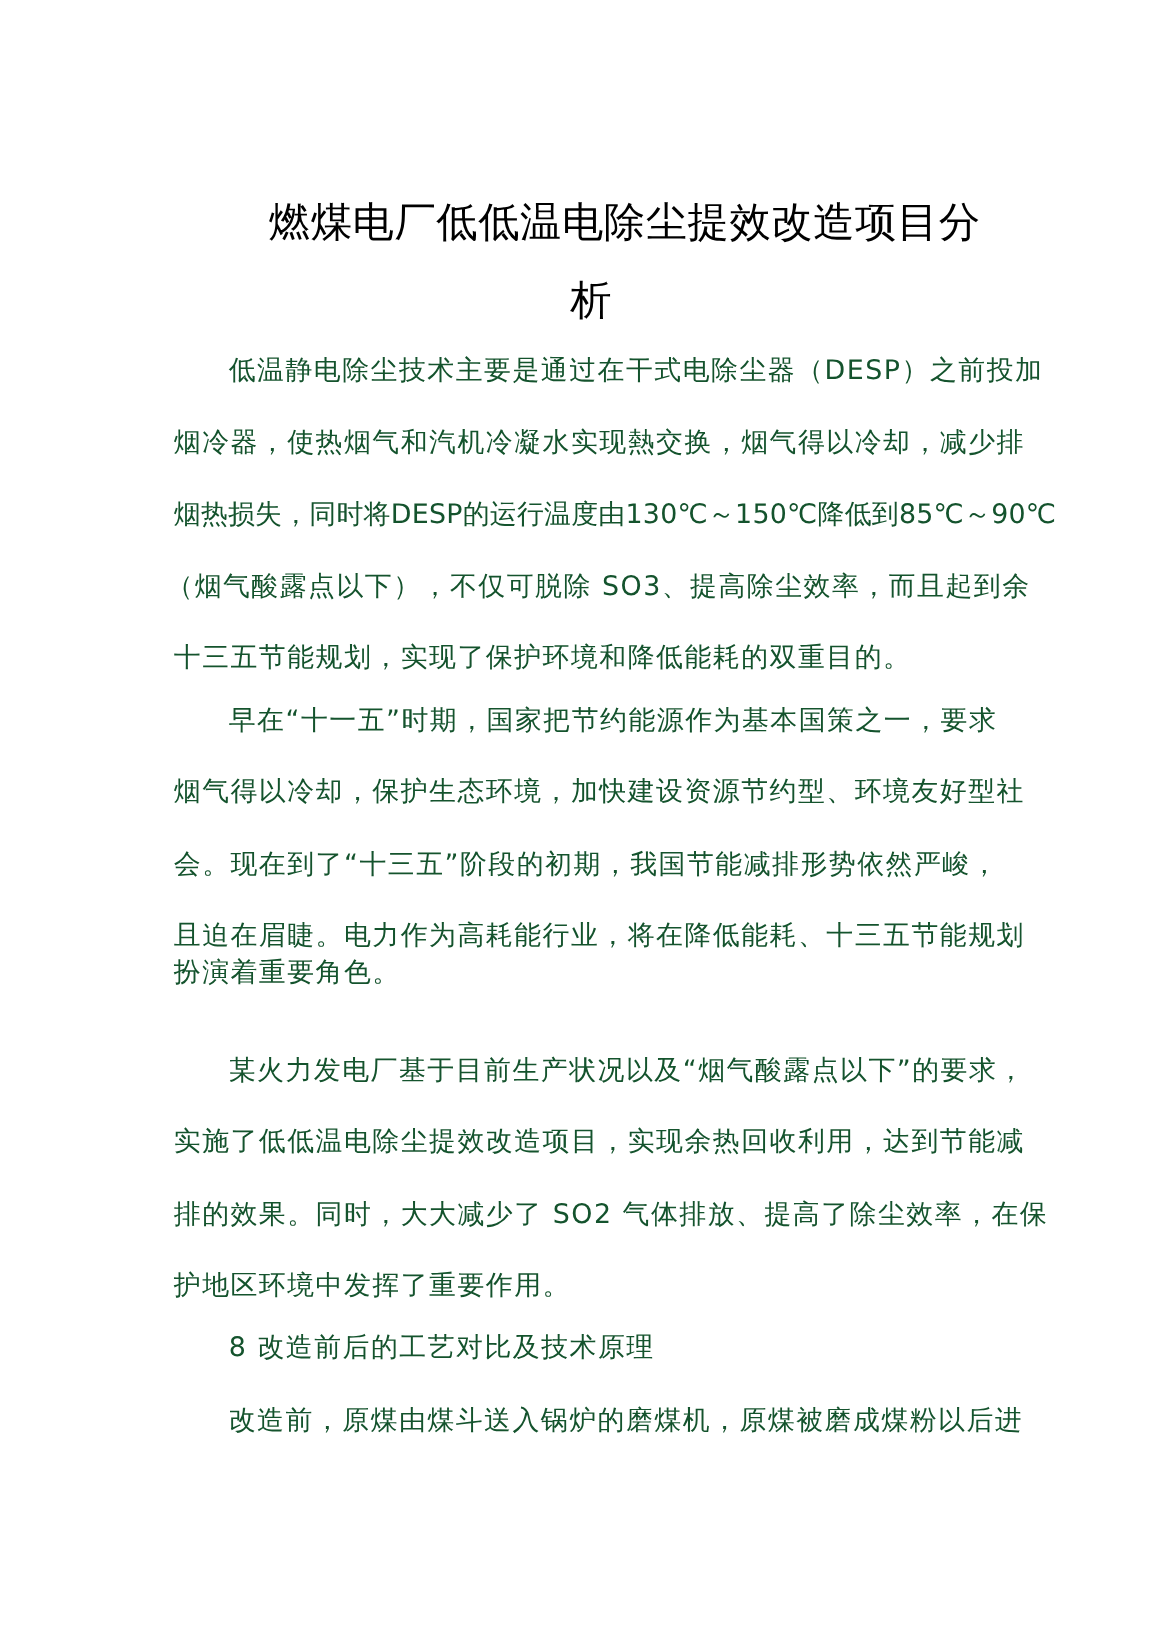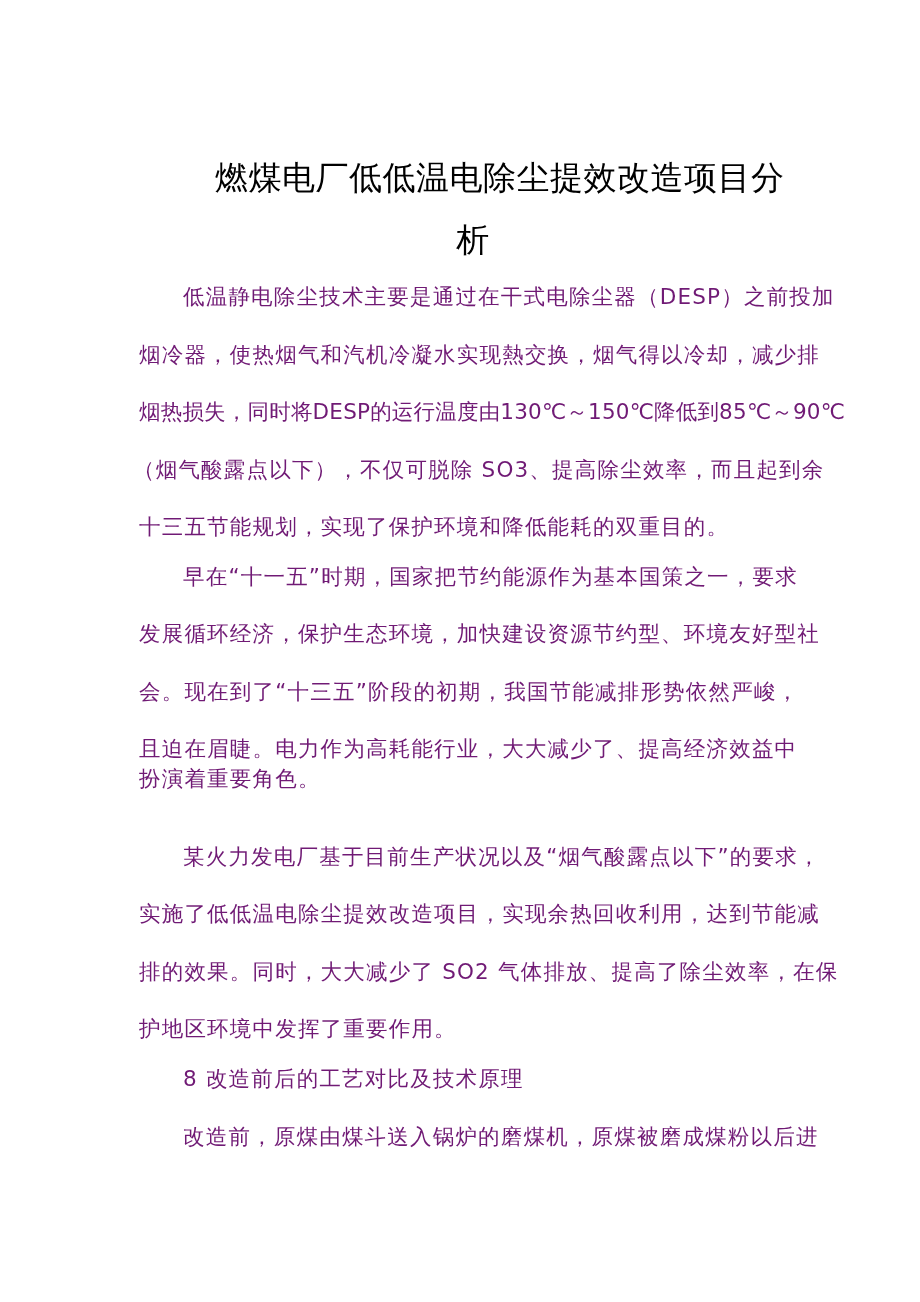--- a/index.html
+++ b/index.html
@@ -36,44 +36,44 @@
     .title-2 { top: 198px; left: 0; text-align: center; width: 644px; padding-left: 0; }
     .title-2 span { display: inline-block; margin-left: 24px; }
     .line {
       position: absolute;
       left: 0;
       width: 650px;
       font-size: 21.5px;
       line-height: 30px;
       white-space: nowrap;
       letter-spacing: 1.2px;
-      color: #701a75;
+      color: #14532d;
     }
     .indent { left: 44px; }
   </style>
 </head>
 <body>
 
 <div class="page">
   <h1 class="title title-1">燃煤电厂低低温电除尘提效改造项目分</h1>
   <h1 class="title title-2"><span>析</span></h1>
 
   <div>
     <div class="line indent" style="top:282px">低温静电除尘技术主要是通过在干式电除尘器（DESP）之前投加</div>
     <div class="line" style="top:340px">烟冷器，使热烟气和汽机冷凝水实现熱交换，烟气得以冷却，减少排</div>
     <div class="line" style="top:397px; letter-spacing:0.2px">烟热损失，同时将DESP的运行温度由130℃～150℃降低到85℃～90℃</div>
     <div class="line" style="top:455px; left:-6px">（烟气酸露点以下），不仅可脱除 SO3、提高除尘效率，而且起到余</div>
     <div class="line" style="top:512px">十三五节能规划，实现了保护环境和降低能耗的双重目的。</div>
   </div>
 
   <div>
     <div class="line indent" style="top:562px">早在“十一五”时期，国家把节约能源作为基本国策之一，要求</div>
-    <div class="line" style="top:619px">发展循环经济，保护生态环境，加快建设资源节约型、环境友好型社</div>
+    <div class="line" style="top:619px">烟气得以冷却，保护生态环境，加快建设资源节约型、环境友好型社</div>
     <div class="line" style="top:677px">会。现在到了“十三五”阶段的初期，我国节能减排形势依然严峻，</div>
-    <div class="line" style="top:734px">且迫在眉睫。电力作为高耗能行业，大大减少了、提高经济效益中</div>
+    <div class="line" style="top:734px">且迫在眉睫。电力作为高耗能行业，将在降低能耗、十三五节能规划</div>
     <div class="line" style="top:764px">扮演着重要角色。</div>
   </div>
 
   <div>
     <div class="line indent" style="top:842px">某火力发电厂基于目前生产状况以及“烟气酸露点以下”的要求，</div>
     <div class="line" style="top:899px">实施了低低温电除尘提效改造项目，实现余热回收利用，达到节能减</div>
     <div class="line" style="top:957px">排的效果。同时，大大减少了 SO2 气体排放、提高了除尘效率，在保</div>
     <div class="line" style="top:1014px">护地区环境中发挥了重要作用。</div>
   </div>
 

